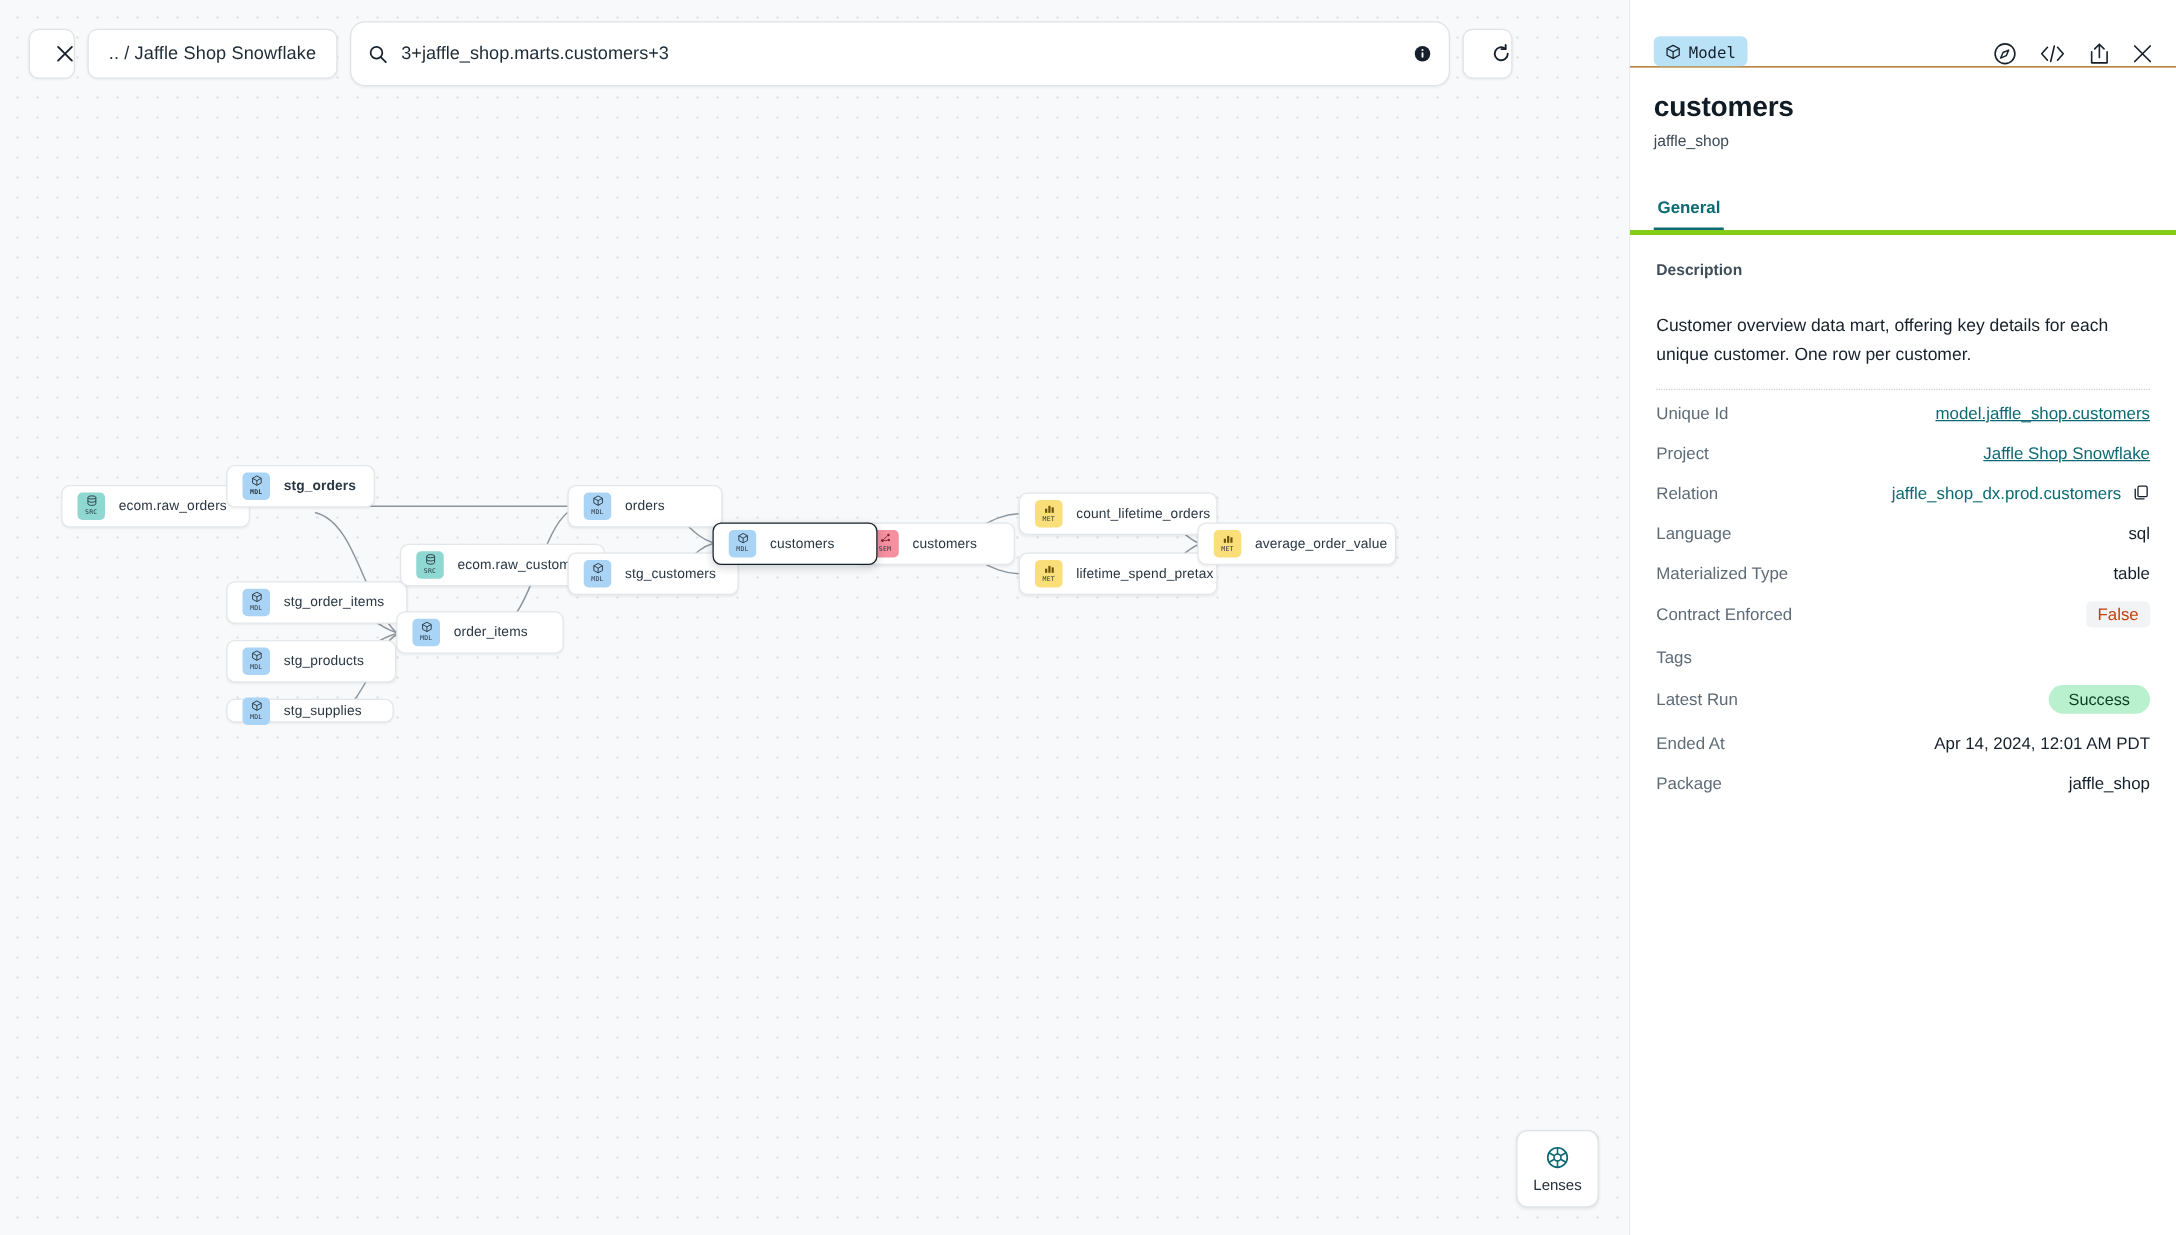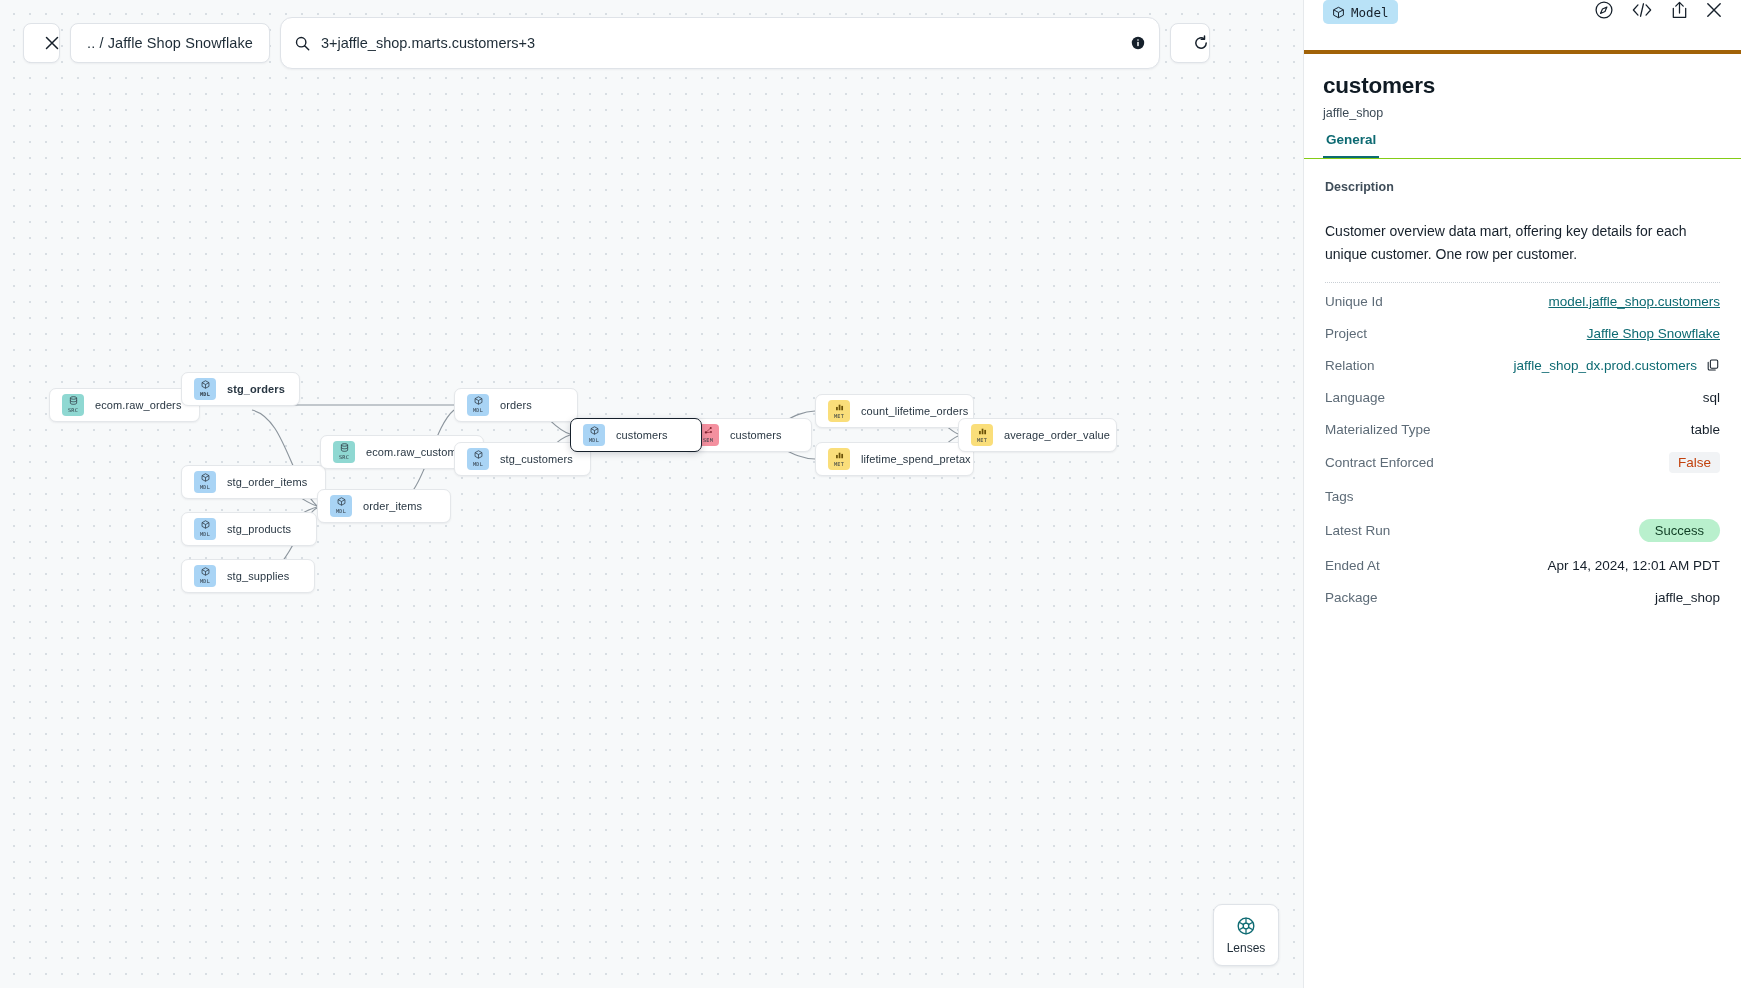--- a/index.html
+++ b/index.html
@@ -167,23 +167,23 @@
     width: 438px;
     height: 988px;
     background: #ffffff;
     border-left: 1px solid #e6e9ec;
     display: flex;
     flex-direction: column;
   }
   .panel-head {
     height: 54px;
     display: flex;
-    align-items: flex-start;
+    align-items: flex-end;
     padding: 0 19px 0 19px;
-    border-bottom: 4px solid #a16207;
+    border-bottom: 1px solid #a16207;
     gap: 1px;
   }
   .chip-model {
     background: #b9e2f7;
     border-radius: 5px;
     height: 24px;
     display: flex;
     align-items: center;
     gap: 6px;
     padding: 0 9px;
@@ -206,23 +206,23 @@
     color: #101b24;
     letter-spacing: -.2px;
   }
   .panel-sub {
     font-size: 12.5px;
     color: #3c4a56;
     margin-top: 7px;
   }
 
   .tabs {
-    margin-top: 12px;
+    margin-top: 38px;
     padding: 0 19px;
-    border-bottom: 1px solid #84cc16;
+    border-bottom: 4px solid #84cc16;
     display: flex;
     gap: 22px;
   }
   .tab {
     font-size: 13.5px;
     color: #7b8893;
     padding: 0 3px 9px 3px;
     cursor: pointer;
   }
   .tab.active {
@@ -407,21 +407,21 @@
           <div class="node" style="left: 181px; top: 512px; width: 136px; height: 34px;">
             <div class="badge mdl">
               <span class="glyph"><svg width="9" height="9" viewBox="0 0 12 12">
                   <path d="M6 1 L10.6 3.5 L10.6 8.5 L6 11 L1.4 8.5 L1.4 3.5 Z" fill="none" stroke="#2b3640" stroke-width="1"></path>
                   <path d="M1.4 3.5 L6 6 L10.6 3.5 M6 6 L6 11" fill="none" stroke="#2b3640" stroke-width="1"></path>
                 </svg></span>
               <span class="abbr">MDL</span>
             </div>
             <span class="nlabel">stg_products</span>
           </div>
-          <div class="node" style="left: 181px; top: 559px; width: 134px; height: 34px;">
+          <div class="node" style="left: 181px; top: 559px; width: 134px; height: 19px;">
             <div class="badge mdl">
               <span class="glyph"><svg width="9" height="9" viewBox="0 0 12 12">
                   <path d="M6 1 L10.6 3.5 L10.6 8.5 L6 11 L1.4 8.5 L1.4 3.5 Z" fill="none" stroke="#2b3640" stroke-width="1"></path>
                   <path d="M1.4 3.5 L6 6 L10.6 3.5 M6 6 L6 11" fill="none" stroke="#2b3640" stroke-width="1"></path>
                 </svg></span>
               <span class="abbr">MDL</span>
             </div>
             <span class="nlabel">stg_supplies</span>
           </div>
           <div class="node" style="left: 320px; top: 435px; width: 164px; height: 34px;">

